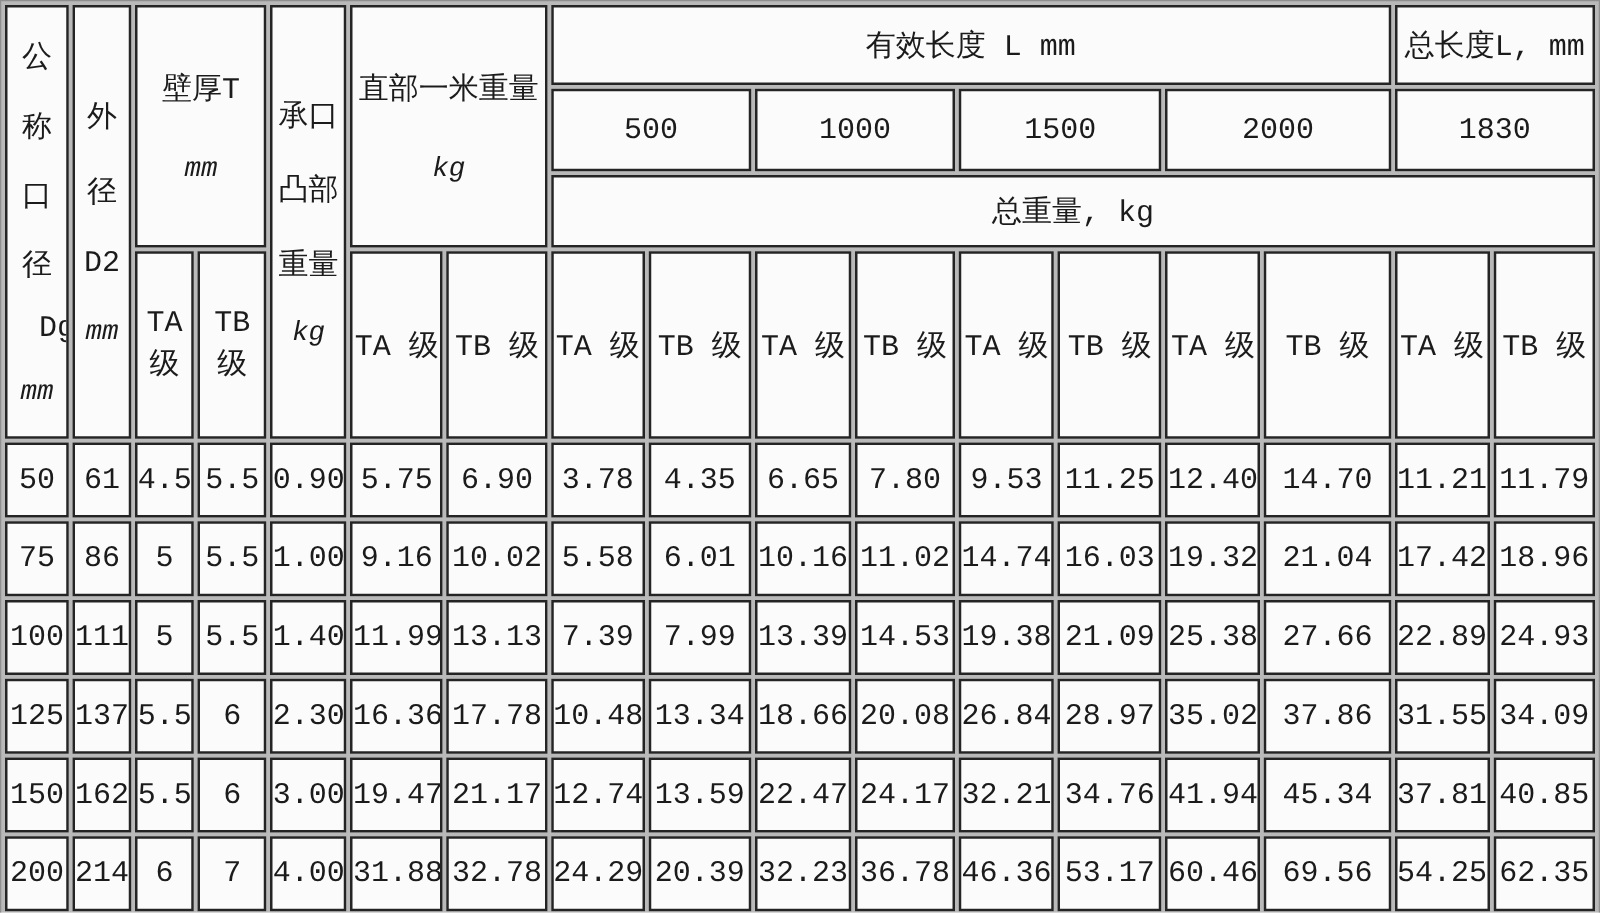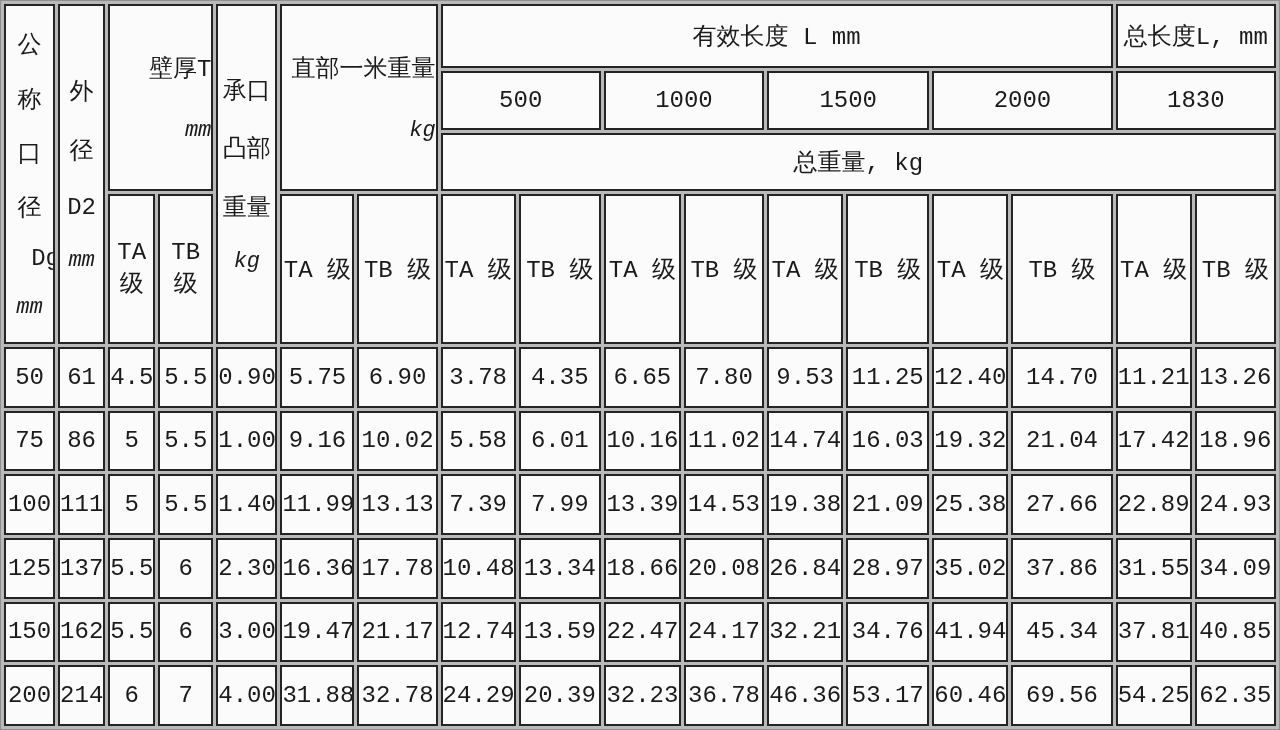--- a/index.html
+++ b/index.html
@@ -35,35 +35,35 @@
     vertical-align: middle;
     font-weight: normal;
     font-size: 24px;
     padding: 0;
     overflow: hidden;
     white-space: nowrap;
   }
 
   
   tr.h1 > th { height: 64px; }
-  tr.h2 > th { height: 59px; }
+  tr.h2 > th { height: 66px; }
   tr.h3 > th { height: 58px; margin-top: 44px; }
   tr.h4 > th { height: 150px; }
   tbody td   { height: 60px; }
 
   
   .stack {
     height: 100%;
     display: flex;
     flex-direction: column;
     align-items: center;
     justify-content: space-evenly;
   }
   .stack.pad-lg { padding: 42px 0; }   
-  .stack.pad-sm { padding: 12px 0; align-items: flex-end; }    
+  .stack.pad-sm { padding: 12px 0; }    
 
   .u { text-underline-offset: 4px; text-decoration-color: #6b3030; margin-left: 32px; }
 
   .fs-sm { font-size: 22px; font-style: italic; }
 </style>
 </head>
 <body>
 
 <div class="page">
   <table class="spec">
@@ -177,21 +177,21 @@
           <td>6.90</td>
           <td>3.78</td>
           <td>4.35</td>
           <td>6.65</td>
           <td>7.80</td>
           <td>9.53</td>
           <td>11.25</td>
           <td>12.40</td>
           <td>14.70</td>
           <td>11.21</td>
-          <td>13.26</td>
+          <td>11.79</td>
         </tr>
         <tr>
           <td>75</td>
           <td>86</td>
           <td>5</td>
           <td>5.5</td>
           <td>1.00</td>
           <td>9.16</td>
           <td>10.02</td>
           <td>5.58</td>

